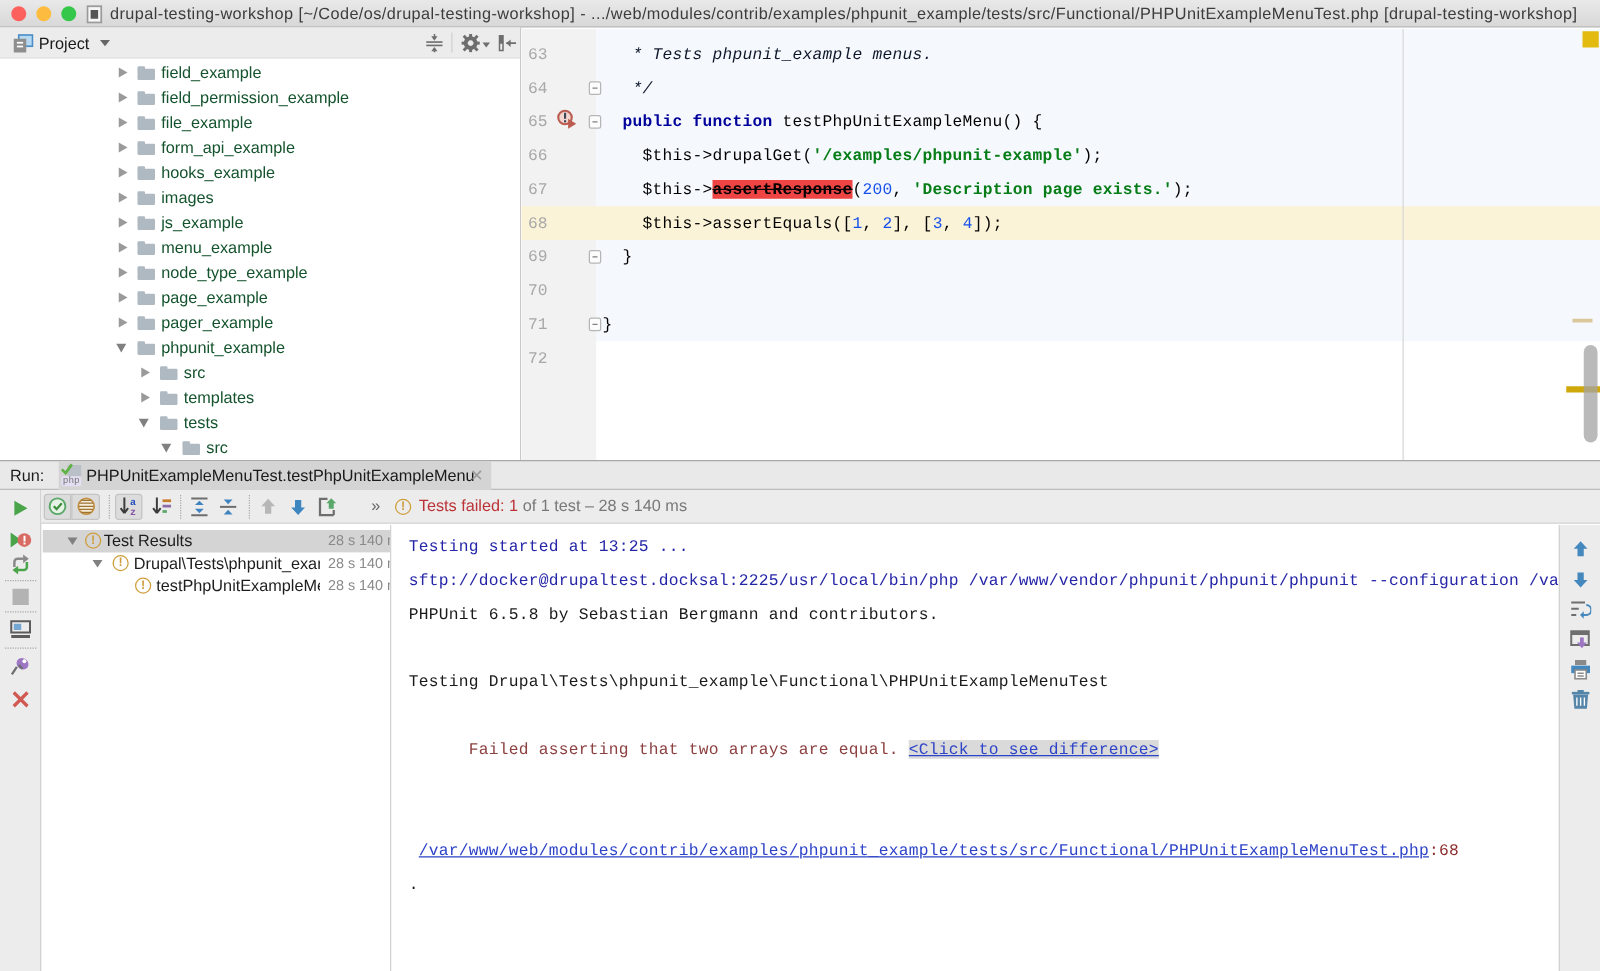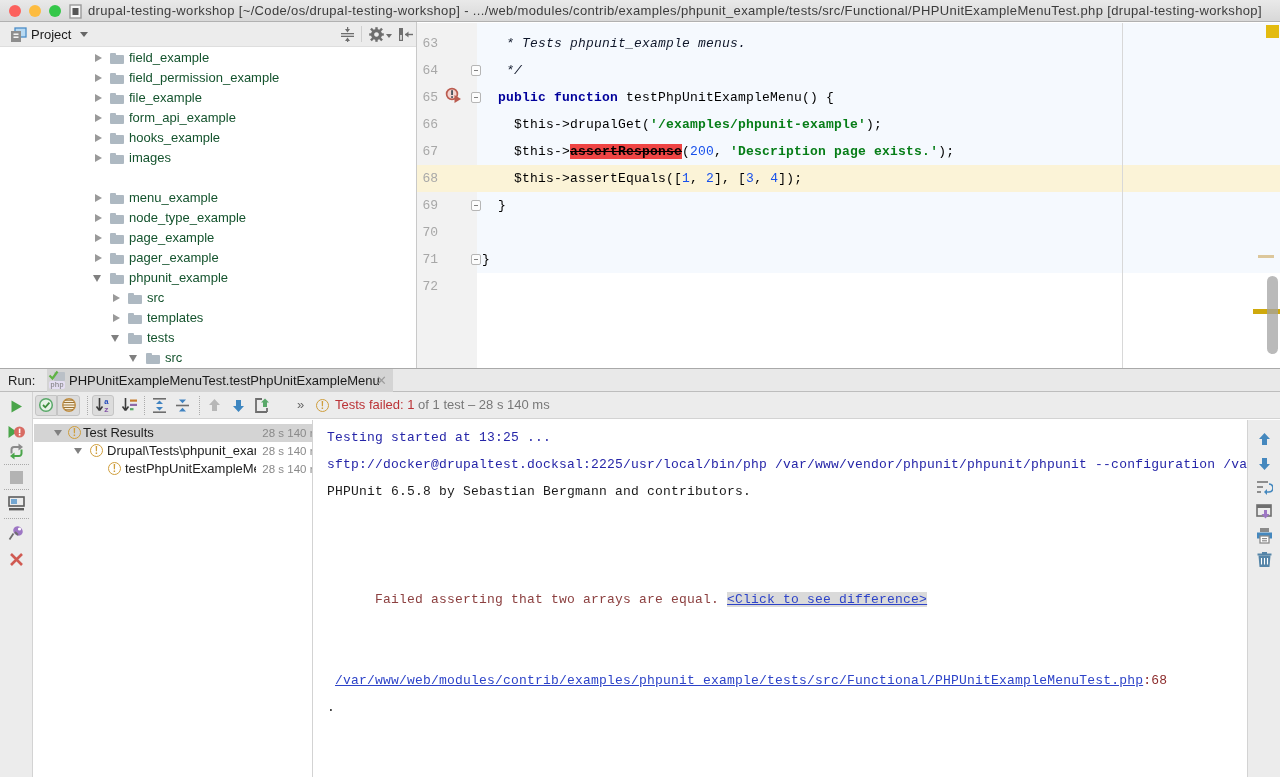--- a/index.html
+++ b/index.html
@@ -146,20 +146,25 @@
     <div class="trow" style="top:81px; left:0; width:416px;">
       <div class="tri-r" style="left:95px; top:6px;"></div>
       <div class="folder" style="left:110px;"></div>
       <span style="position:absolute; left:129px;">hooks_example</span>
     </div>
     <div class="trow" style="top:101px; left:0; width:416px;">
       <div class="tri-r" style="left:95px; top:6px;"></div>
       <div class="folder" style="left:110px;"></div>
       <span style="position:absolute; left:129px;">images</span>
     </div>
+    <div class="trow" style="top:121px; left:0; width:416px;">
+      <div class="tri-r" style="left:95px; top:6px;"></div>
+      <div class="folder" style="left:110px;"></div>
+      <span style="position:absolute; left:129px;">js_example</span>
+    </div>
     <div class="trow" style="top:141px; left:0; width:416px;">
       <div class="tri-r" style="left:95px; top:6px;"></div>
       <div class="folder" style="left:110px;"></div>
       <span style="position:absolute; left:129px;">menu_example</span>
     </div>
     <div class="trow" style="top:161px; left:0; width:416px;">
       <div class="tri-r" style="left:95px; top:6px;"></div>
       <div class="folder" style="left:110px;"></div>
       <span style="position:absolute; left:129px;">node_type_example</span>
     </div>
@@ -377,20 +382,21 @@
         <div class="warnc" style="left:58px; top:2px;"></div>
         <span style="position:absolute; left:75px; width:133px; overflow:hidden; display:inline-block;">testPhpUnitExampleMenu</span>
         <span class="dur" style="background:#fff;">28 s 140 ms</span>
       </div>
   </div>
   <div id="console">
       <div class="crow" style="top:4px;"><span class="cblue">Testing started at 13:25 ...</span></div>
       <div class="crow" style="top:31px;"><span class="cblue">sftp://docker@drupaltest.docksal:2225/usr/local/bin/php /var/www/vendor/phpunit/phpunit/phpunit --configuration /var/www</span></div>
       <div class="crow" style="top:58px;"><span class="cblk">PHPUnit 6.5.8 by Sebastian Bergmann and contributors.</span></div>
       <div class="crow" style="top:85px;"><span class=""></span></div>
+      <div class="crow" style="top:112px;"><span class="cblk">Testing Drupal\Tests\phpunit_example\Functional\PHPUnitExampleMenuTest</span></div>
       <div class="crow" style="top:139px;"><span class=""></span></div>
       <div class="crow" style="top:166px;margin-left:48px;"><span class="cred">Failed asserting that two arrays are equal. </span><span class="clink" style="background:#dadada;">&lt;Click to see difference&gt;</span></div>
       <div class="crow" style="top:193px;"><span class=""></span></div>
       <div class="crow" style="top:247px;"><span class="cred"> </span><span class="clink">/var/www/web/modules/contrib/examples/phpunit_example/tests/src/Functional/PHPUnitExampleMenuTest.php</span><span class="lnum2">:68</span></div>
       <div class="crow" style="top:274px;"><span class="cblk">.</span></div>
     </div>
   <div id="rightcol">
     <svg class="abs" style="left:8px; top:11px;" width="17" height="17" viewBox="0 0 17 17">
         <path d="M8.5 2 L14 8 H11 V14 H6 V8 H3 z" fill="#4588be"></path>
       </svg>

